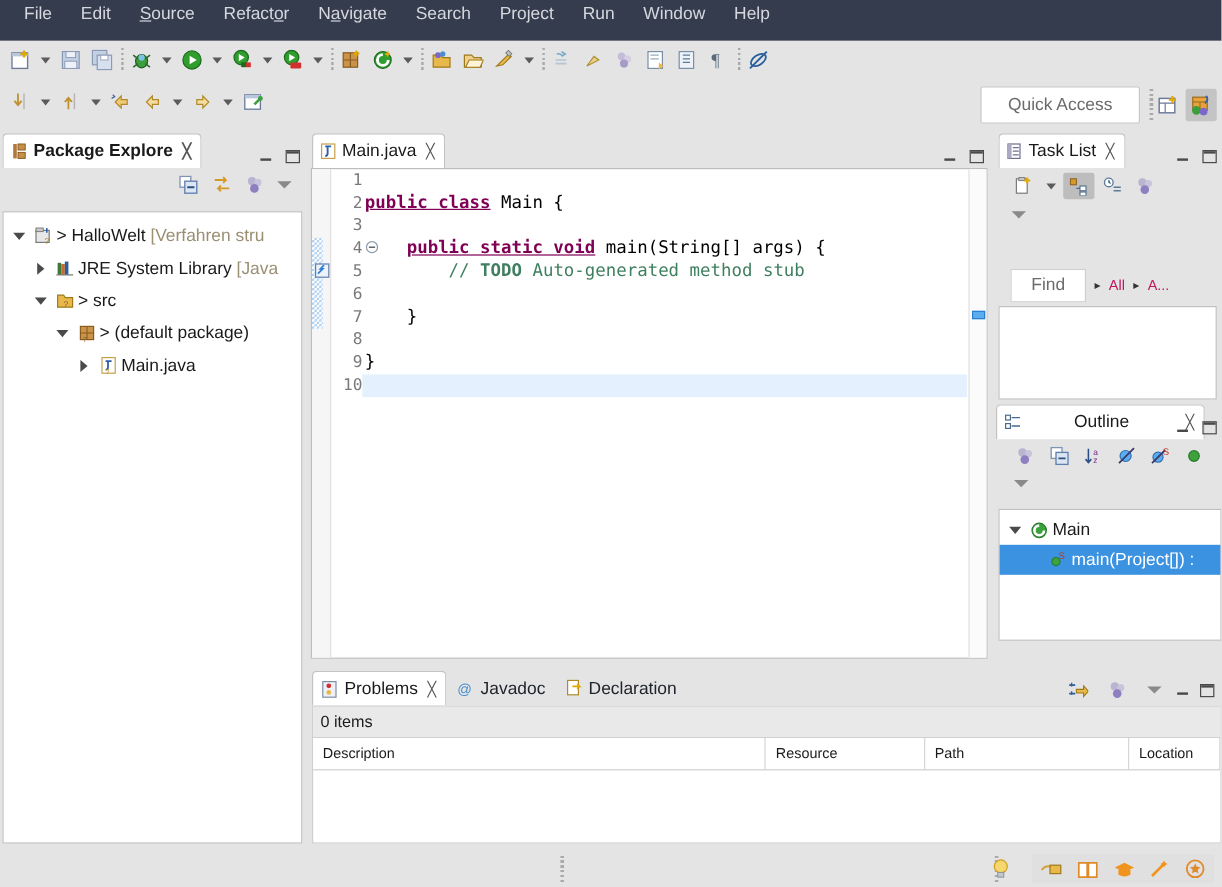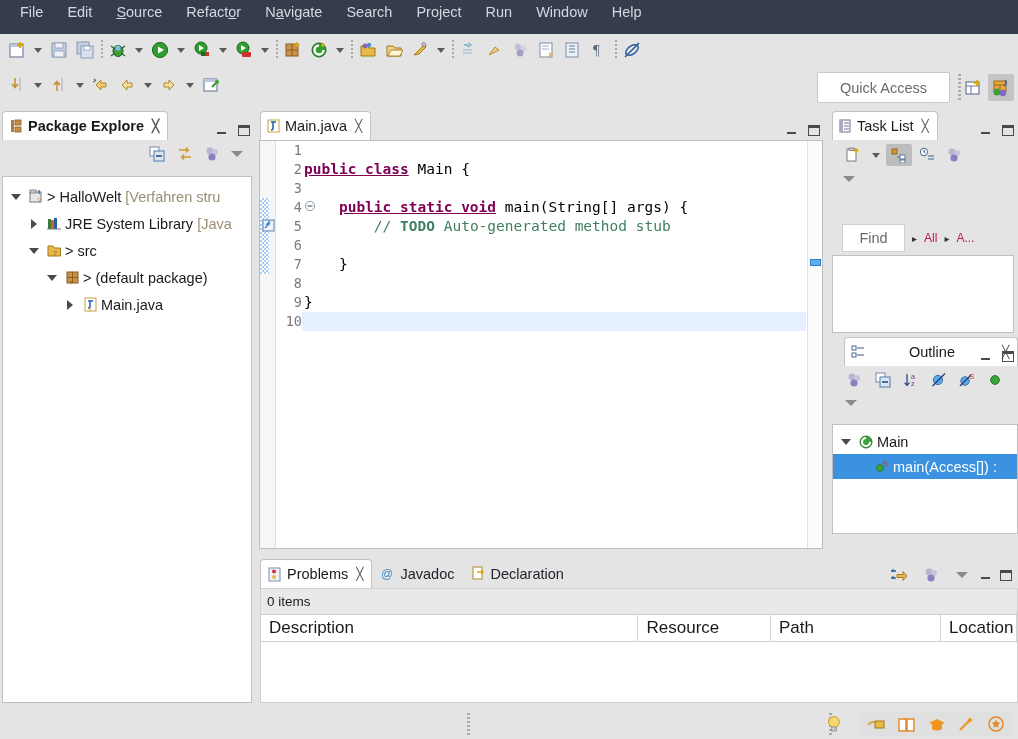--- a/index.html
+++ b/index.html
@@ -134,21 +134,21 @@
   .tl-link { color:#be185d; font-size:12px; }
   .tl-arrow { color:#333; font-size:10px; }
 
   
   .o-row { display:flex; align-items:center; height:25px; font-size:14.5px; padding-left:6px; }
   .o-row.sel { background:#3b92e0; color:#fff; }
 
   
   .pb-count { font-size:13.5px; padding:5px 4px 5px 6px; background:#e9e9e9; }
   .pb-header { display:flex; height:28px; background:#fff; border-top:1px solid #cfcfcf; border-bottom:1px solid #cfcfcf; }
-  .pb-th { font-size:17px; display:flex; align-items:center; padding-left:8px; border-right:1px solid #d6d6d6; color:#1a1a1a; overflow:hidden; white-space:nowrap; }
+  .pb-th { font-size:12px; display:flex; align-items:center; padding-left:8px; border-right:1px solid #d6d6d6; color:#1a1a1a; overflow:hidden; white-space:nowrap; }
 
   
   .statusbar { position:absolute; left:0; bottom:0; width:1018px; height:30px; background:#e4e4e4; }
   .grip { position:absolute; width:3px; height:22px;
           background:repeating-linear-gradient(to bottom,#aaa 0 2px, transparent 2px 4px); }
   .sb-icons { position:absolute; right:6px; top:3px; display:flex; align-items:center; gap:2px; background:#e0e0e0; padding:0 2px; }
   .sb-ic { width:28px; height:24px; display:flex; align-items:center; justify-content:center; }
   svg { display:block; }
 </style>
 </head>
@@ -608,21 +608,21 @@
       <span class="tl-link">All</span>
       <span class="tl-arrow">▸</span>
       <span class="tl-link">A...</span>
     </div>
 
     <div class="panel-body-white" style="position:absolute;left:4px;top:145px;width:182px;height:78px;"></div>
   </div>
 
   <div class="panel" style="left:828px;top:336px;width:190px;height:218px;">
     <div class="tabstrip">
-      <div class="vtab active" style="margin-left:16px;gap:44px;">
+      <div class="vtab active" style="margin-left:2px;gap:44px;">
         <svg width="14" height="14" viewBox="0 0 14 14">
           <rect x="1" y="1" width="4" height="4" fill="#fff" stroke="#4a6a8a" stroke-width="1"></rect>
           <rect x="1" y="8" width="4" height="4" fill="#fff" stroke="#4a6a8a" stroke-width="1"></rect>
           <line x1="6" y1="3" x2="13" y2="3" stroke="#4a6a8a" stroke-width="1.1"></line>
           <line x1="6" y1="10" x2="13" y2="10" stroke="#4a6a8a" stroke-width="1.1"></line>
         </svg>
         <span>Outline</span>
         <span class="closex">╳</span>
       </div>
       <div class="ctrlbtns">
@@ -689,21 +689,21 @@
             <span>Main</span>
           </div>
           <div class="o-row sel" style="padding-left: 20px;">
             <div class="twist"></div>
             <div class="ticon">
               <svg width="16" height="16" viewBox="0 0 16 16">
                 <circle cx="6" cy="9" r="3.4" fill="#3ca33c" stroke="#2a7a2a" stroke-width="0.9"></circle>
                 <text x="8" y="7" font-size="8" fill="#c0392b" font-family="sans-serif">S</text>
               </svg>
             </div>
-            <span>main(Access[]) :</span>
+            <span>main(Project[]) :</span>
           </div>
         </div>
     </div>
   </div>
 
   <div class="panel" style="left:258px;top:558px;width:760px;height:147px;">
     <div class="tabstrip" id="bottom-tabs">
         <div class="vtab active" style="margin-left: 2px;">
           <svg width="15" height="15" viewBox="0 0 15 15">
             <rect x="2" y="1" width="11" height="13" fill="#eef2f8" stroke="#7a8fa8" stroke-width="1"></rect>

